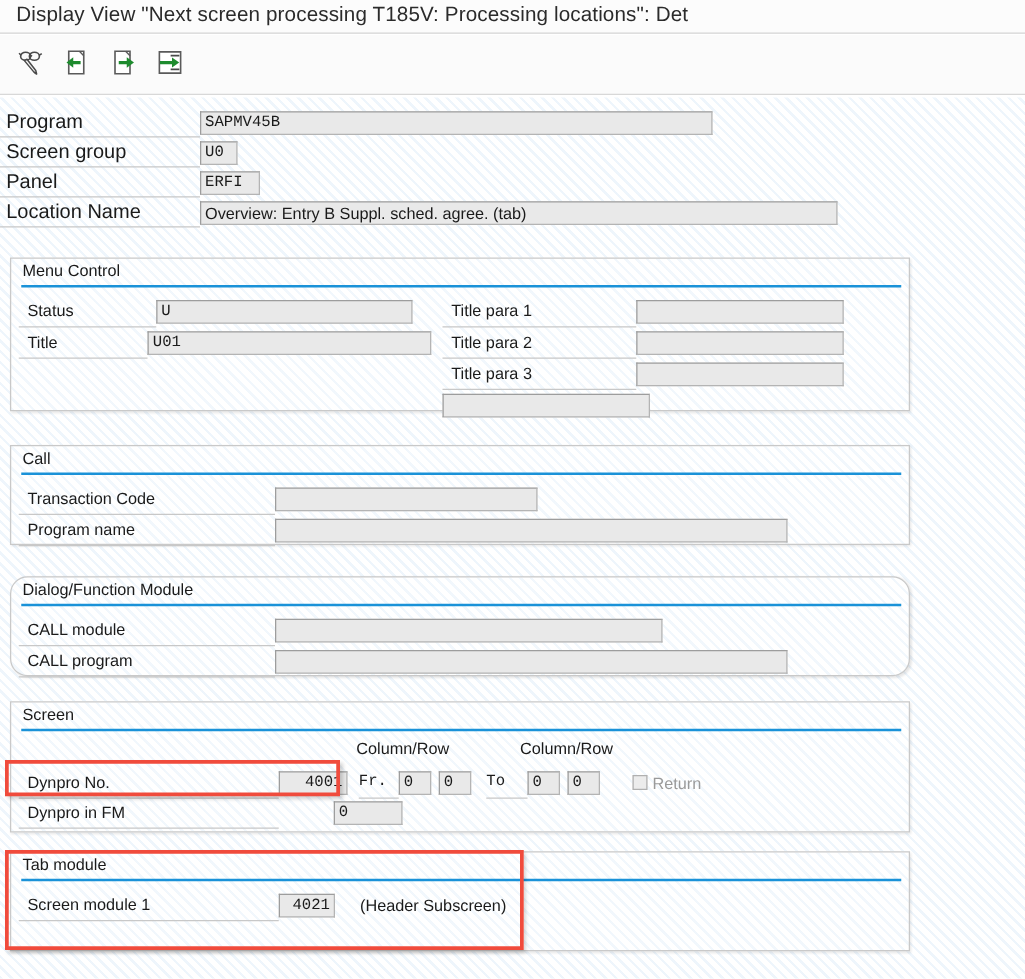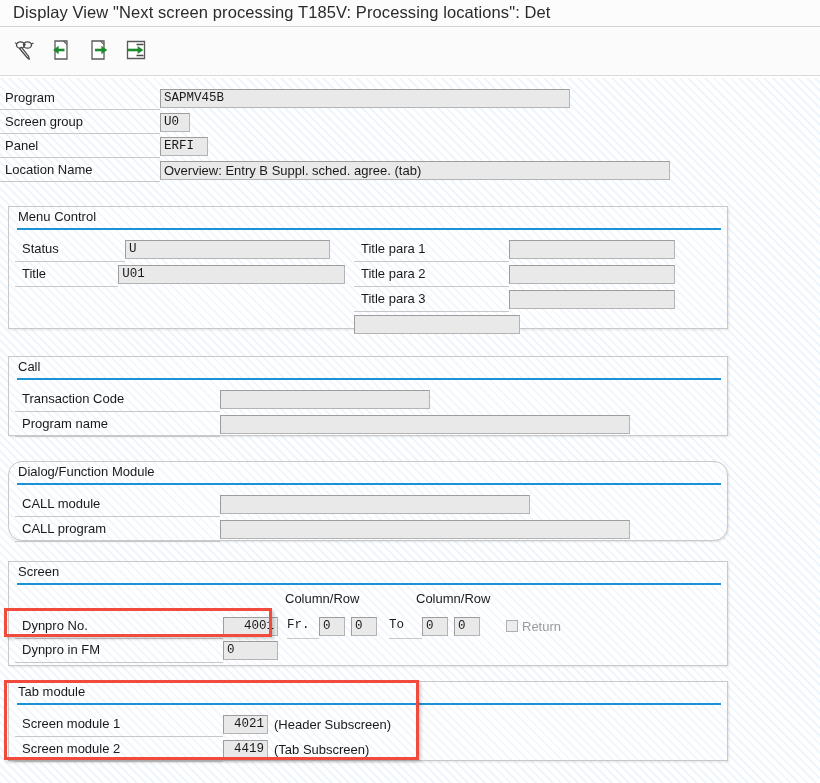--- a/index.html
+++ b/index.html
@@ -60,21 +60,21 @@
   
   .topform { position: absolute; left: 0; top: 8px; width: 700px; }
   .frow {
     position: relative;
     height: 24px;
     display: flex; align-items: center;
   }
   .flabel {
     width: 160px; flex: 0 0 160px;
     padding-left: 5px; box-sizing: border-box;
-    font-size: 13px; color: #1a1a1a;
+    font-size: 16px; color: #1a1a1a;
     border-bottom: 1px solid #c8c8c8;
     height: 24px; line-height: 23px;
     background: transparent;
   }
   .fld {
     height: 19px; box-sizing: border-box;
     background: #e9e9e9;
     border: 1px solid #b4b4b4;
     border-top-color: #9d9d9d;
     border-left-color: #9d9d9d;
@@ -139,21 +139,21 @@
     width: 12px; height: 12px;
     border: 1px solid #b0b0b0;
     background: #ececec;
     box-sizing: border-box;
     display: inline-block;
     vertical-align: middle;
   }
   .chk-label {
     color: #9a9a9a; font-size: 13px; margin-left: 4px; vertical-align: middle; text-align: center;
   }
-  .paren { font-size: 13px; color: #1a1a1a; margin-left: 6px; white-space: nowrap; }
+  .paren { font-size: 13px; color: #1a1a1a; margin-left: 20px; white-space: nowrap; }
 </style>
 </head>
 <body>
 
 <div class="titlebar">
   <div class="title-text">Display View "Next screen processing T185V: Processing locations": Det</div>
 </div>
 
 <div class="toolbar">
   <div class="tb-icons">
@@ -320,45 +320,40 @@
         <div style="width:33px; font-family:'Liberation Mono',monospace; font-size:12.5px; border-bottom:1px solid #c8c8c8; height:25px; line-height:24px;">To</div>
         <div class="fld" style="width:26px;">0</div>
         <div style="width:6px;"></div>
         <div class="fld" style="width:26px;">0</div>
 
         <div style="width:26px;"></div>
         <span class="chk"></span>
         <span class="chk-label">Return</span>
       </div>
 
-      <div style="position:absolute; left:6px; top:51px; display:flex; align-items:center;">
+      <div style="position:absolute; left:6px; top:51px; display:flex; align-items:center;gap:44px;">
         <div class="glabel" style="width:208px;">Dynpro in FM</div>
         <div class="fld" style="width:55px;">0</div>
       </div>
 
     </div>
   </div>
 
   <div class="group" style="left:8px; top:603px; width:720px; height:80px;">
     <div class="group-title">Tab module</div>
     <div class="group-rule"></div>
     <div class="group-body">
       <div style="position:absolute; left:6px; top:5px;">
 
         <div class="grow">
           <div class="glabel" style="width:208px;">Screen module 1</div>
           <div class="fld" style="width:45px; text-align:right;">4021</div>
           <span class="paren">(Header Subscreen)</span>
         </div>
 
-        <div class="grow">
-          <div class="glabel" style="width:208px;">Screen module 2</div>
-          <div class="fld" style="width:45px; text-align:right;">4419</div>
-          <span class="paren">(Tab Subscreen)</span>
-        </div>
 
       </div>
     </div>
   </div>
 
   <div class="redbox" style="left:4px; top:530px; width:268px; height:29px;"></div>
 
   <div class="redbox" style="left:4px; top:602px; width:415px; height:80px;"></div>
 
 </div>

